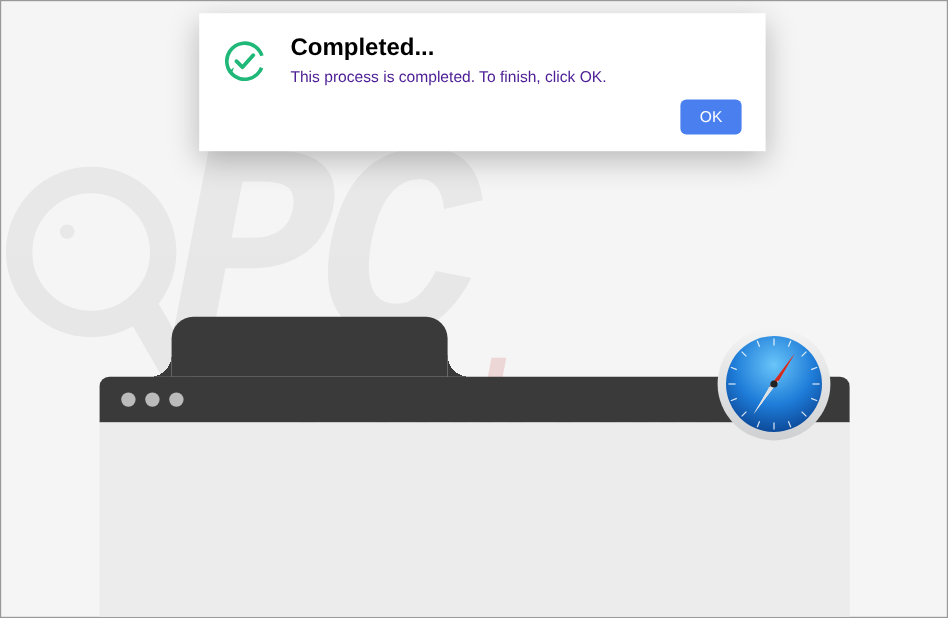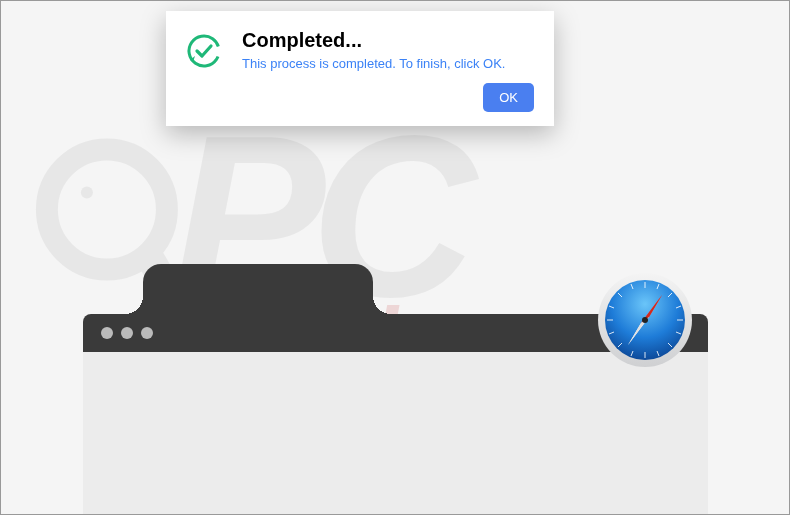--- a/index.html
+++ b/index.html
@@ -19,20 +19,21 @@
     
     
     .watermark {
       position: absolute;
       top: 50%;
       left: 50%;
       transform: translate(-50%, -50%);
       pointer-events: none;
       opacity: 0.12;
       z-index: 1;
+      font-family: Liberation Mono, monospace;
     }
     .watermark-top {
       font-size: 230px;
       font-weight: bold;
       font-style: italic;
       color: #888;
       letter-spacing: -15px;
       line-height: 0.8;
       white-space: nowrap;
       position: relative;
@@ -116,21 +117,21 @@
       width: 98px;
       height: 98px;
       z-index: 3;
     }
     
     
     .dialog {
       position: absolute;
       top: 10px;
       left: 165px;
-      width: 388px;
+      width: 472px;
       background: #fff;
       box-shadow: 0 8px 24px rgba(0,0,0,0.25);
       z-index: 5;
       padding: 18px 20px 14px 20px;
     }
     .dialog-content {
       display: flex;
       gap: 20px;
     }
     .dialog-icon {
@@ -143,21 +144,21 @@
       flex: 1;
     }
     .dialog-title {
       font-size: 20px;
       font-weight: bold;
       color: #000;
       margin-bottom: 4px;
     }
     .dialog-message {
       font-size: 13px;
-      color: #3b82f6;
+      color: #4c1d95;
     }
     .dialog-actions {
       display: flex;
       justify-content: flex-end;
       margin-top: 12px;
     }
     .ok-button {
       background: #4a7ff0;
       color: #fff;
       border: none;

